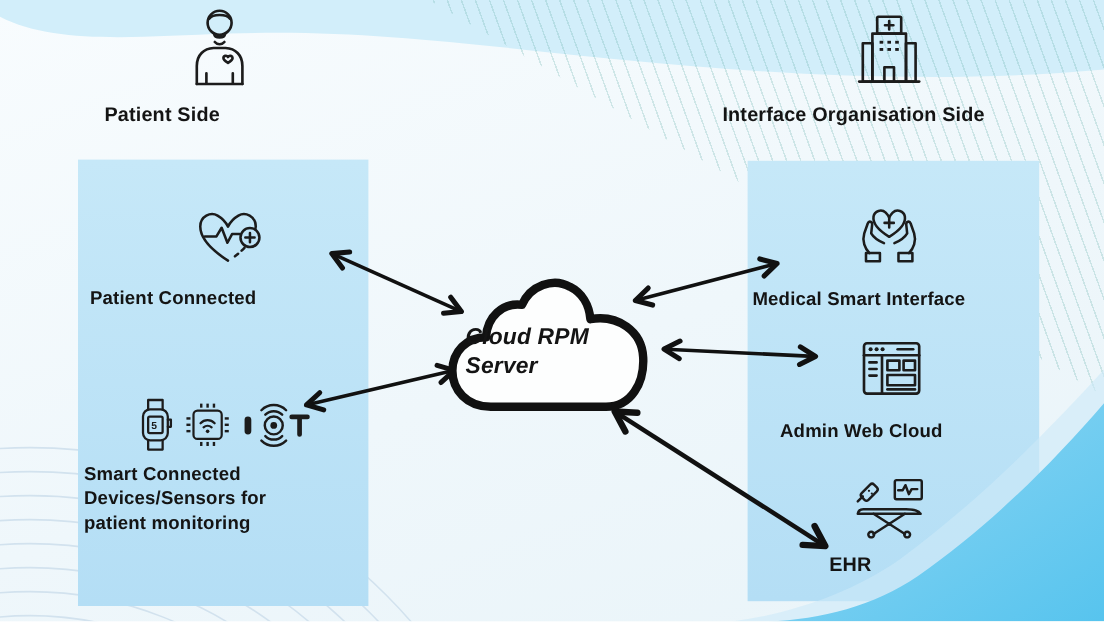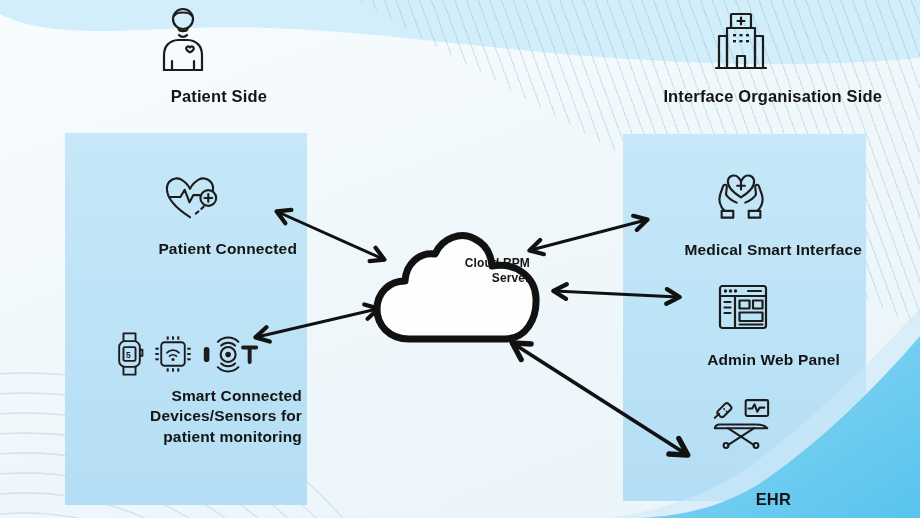--- a/index.html
+++ b/index.html
@@ -19,26 +19,26 @@
   #bl-arcs{left:0;bottom:0;width:640px;height:150px;z-index:1;}
   #br-wave{right:0;bottom:0;width:320px;height:210px;z-index:3;}
   .panel{
     z-index:2;background:linear-gradient(180deg,#c6e8f8 0%,#b4def5 100%);
   }
   #left-panel{left:65px;top:133px;width:242px;height:372px;}
   #right-panel{left:623px;top:134px;width:243px;height:367px;}
   
   .label{
     position:absolute;z-index:5;font-weight:bold;color:#141414;
-    text-align:right;white-space:pre-line;letter-spacing:.15px;
+    text-align:left;white-space:pre-line;letter-spacing:.15px;
   }
   .hdr{font-size:16.5px;}
   .lbl{font-size:15.5px;line-height:1.32;}
   #cloud-box{left:368px;top:224px;width:182px;height:126px;z-index:4;}
-  #cloud-label{left:388px;top:256px;width:142px;font-size:12px;line-height:1.28;z-index:5;}
+  #cloud-label{left:388px;top:270px;width:142px;font-size:19px;line-height:1.28;z-index:5;font-style:italic;}
   #arrows{left:0;top:0;width:920px;height:518px;z-index:4;pointer-events:none;}
   .icon{z-index:5;}
   .ic *{stroke:#1c1c1c;stroke-width:2.2;fill:none;stroke-linecap:round;stroke-linejoin:round;}
   .ic .fill{fill:#1c1c1c;stroke:none;}
   .ic .pf{fill:#bfe3f6;}
   .ic .thick{stroke-width:4.2;}
   .ic text{font-family:"Liberation Sans",sans-serif;}
   #devices-row{left:114px;top:329px;width:146px;height:50px;z-index:5;display:flex;align-items:center;gap:7px;}
 </style>
 </head>
@@ -195,30 +195,30 @@
       <circle class="fill" cx="14.5" cy="9" r="1.7"></circle>
       <circle class="fill" cx="19.5" cy="9" r="1.7"></circle>
     <path d="M32,9 H45"></path>
     <path d="M19,14 V46"></path>
     <path d="M8.5,20 h6 M8.5,25.5 h6 M8.5,31 h6"></path>
     <rect x="23.5" y="18.5" width="10" height="8"></rect>
     <rect x="37" y="18.5" width="9.5" height="8"></rect>
     <rect x="23.5" y="30.5" width="23" height="8.5"></rect>
     <path d="M23.5,42.5 h23"></path>
   </svg>
-  <div class="label lbl" style="left:650px;top:350px;width:190px;">Admin Web Panel</div>
+  <div class="label lbl" style="left:650px;top:350px;width:190px;">Admin Web Cloud</div>
 
   <svg class="abs icon ic" style="left:712px;top:398px;width:58px;height:51px;" viewBox="0 0 62 54">
     <rect x="36" y="2" width="24" height="17" rx="1.5"></rect>
     <path d="M39,11 h4 l2.5,-4.5 3,8 2.5,-4.5 h5"></path>
     <path d="M6.5,13.5 l7.5,-7.5 a2.5,2.5 0 0 1 3.5,0 l2.5,2.5 a2.5,2.5 0 0 1 0,3.5 l-7.5,7.5 a2.5,2.5 0 0 1 -3.5,0 l-2.5,-2.5 a2.5,2.5 0 0 1 0,-3.5 Z"></path>
     <circle class="fill" cx="13" cy="11.5" r="1"></circle>
       <circle class="fill" cx="15.5" cy="14" r="1"></circle>
     <path d="M3,21 l4.5,-4.5"></path>
     <path d="M8,28 C5,28 3.5,29.5 3,32 M8,28 H46 C52,28 57,29 59,32 M3,32 H59"></path>
     <path d="M17,32 L45,50 M45,32 L17,50"></path>
     <circle class="fill" cx="31" cy="41" r="1.8"></circle>
     <circle cx="15" cy="50.5" r="2.6"></circle>
     <circle cx="47" cy="50.5" r="2.6"></circle>
   </svg>
-  <div class="label lbl" style="left:691px;top:461px;width:100px;font-size:16.5px;margin-top:28px;">EHR</div>
+  <div class="label lbl" style="left:691px;top:461px;width:100px;font-size:16.5px;">EHR</div>
 
 </div>
 
 </body></html>

